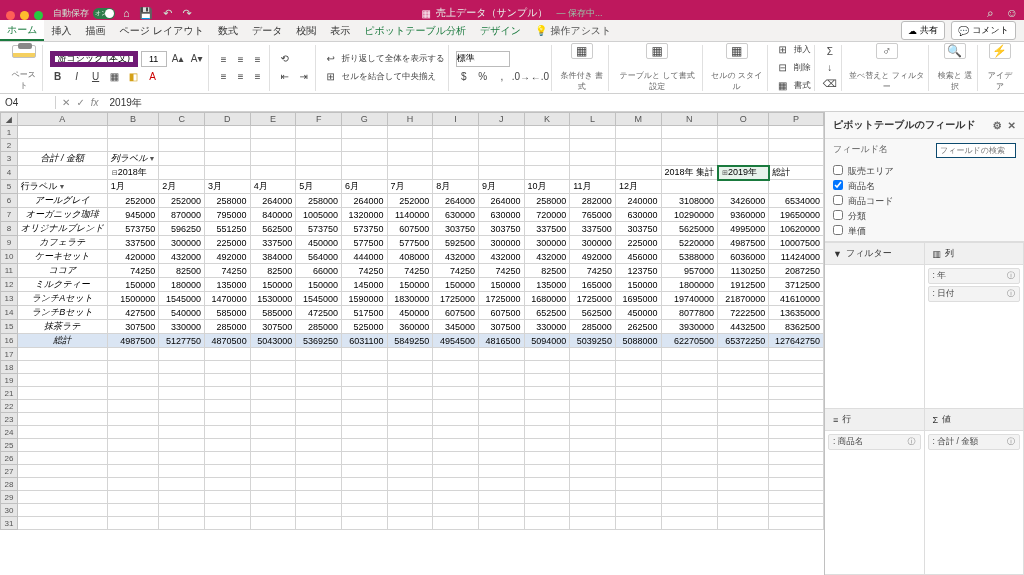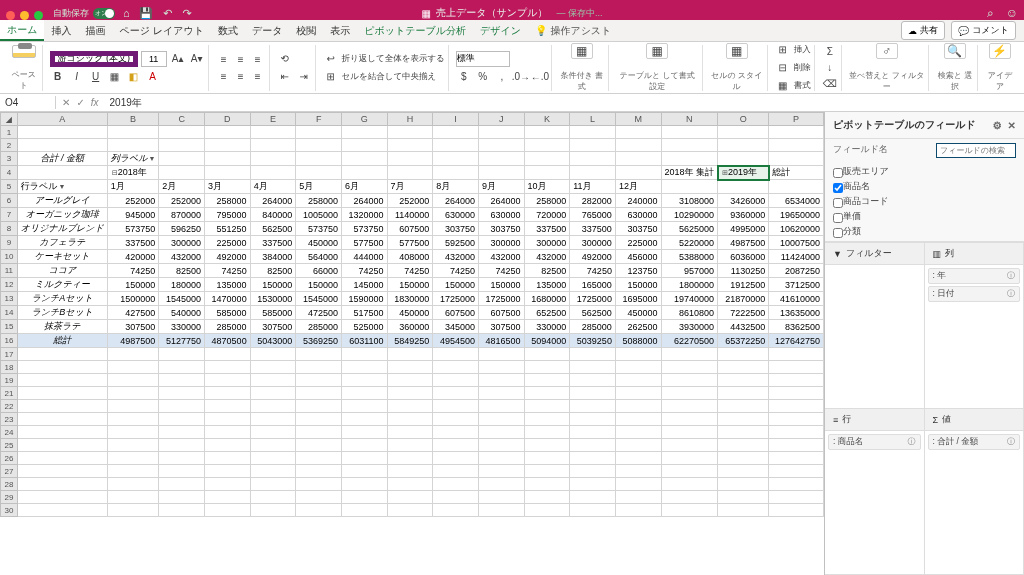--- a/index.html
+++ b/index.html
@@ -65,21 +65,21 @@
 .dd { font-size: 7px; color: #555; margin-left: 1px; }
 .selected-cell { outline: 2px solid #1a7a3e; outline-offset: -1px; background: #e8f3ec; }
 
 
 .pivot-pane { width: 200px; border-left: 1px solid #c0c0c0; background: #f8f8f8; display: flex; flex-direction: column; font-size: 10px; }
 .pp-header { padding: 6px 8px; font-weight: 600; color: #333; border-bottom: 1px solid #ddd; display: flex; justify-content: space-between; align-items: center; }
 .pp-tools { display: flex; gap: 6px; color: #666; }
 .pp-search-row { padding: 4px 8px; display: flex; justify-content: space-between; align-items: flex-start; color: #666; font-size: 9px; gap: 24px; }
 .pp-search { border: 1px solid #0c4a6e; width: 80px; height: 15px; font-size: 8px; padding-left: 3px; }
 .pp-fields { padding: 2px 8px; border-bottom: 1px solid #ddd; max-height: 80px; overflow: hidden; }
-.pp-field { display: flex; align-items: flex-end; padding: 1px 0; font-size: 9px; color: #444; }
+.pp-field { display: flex; align-items: flex-start; gap: 5px; padding: 1px 0; font-size: 9px; color: #444; }
 .pp-field input { width: 10px; height: 10px; }
 .pp-areas { flex: 1; display: grid; grid-template-columns: 1fr 1fr; grid-template-rows: auto 1fr auto 1fr; border-top: 1px solid #ddd; }
 .pp-area-label { padding: 4px 8px; font-size: 9px; color: #333; background: #f0f0f0; border-bottom: 1px solid #ddd; border-right: 1px solid #ddd; display: flex; align-items: center; gap: 4px; }
 .pp-area-box { border-right: 1px solid #ddd; border-bottom: 1px solid #ddd; padding: 3px; min-height: 60px; background: #fff; }
 .pp-item { background: #f3f3f3; border: 1px solid #ddd; padding: 1px 4px; font-size: 8.5px; color: #444; margin-bottom: 2px; display: flex; justify-content: space-between; border-radius: 2px; }
 .pp-item .info { color: #888; font-size: 8px; }
 </style>
 </head>
 <body>
 
@@ -532,21 +532,21 @@
             <td class="num">585000</td>
             <td class="num">585000</td>
             <td class="num">472500</td>
             <td class="num">517500</td>
             <td class="num">450000</td>
             <td class="num">607500</td>
             <td class="num">607500</td>
             <td class="num">652500</td>
             <td class="num">562500</td>
             <td class="num">450000</td>
-            <td class="num">8610800</td>
+            <td class="num">8077800</td>
             <td class="num">7222500</td>
             <td class="num">13635000</td>
           </tr>
           <tr>
             <th class="rowhdr">15</th>
             <td class="label">抹茶ラテ</td>
             <td class="num">307500</td>
             <td class="num">330000</td>
             <td class="num">285000</td>
             <td class="num">307500</td>
@@ -804,20 +804,39 @@
             <td></td>
             <td></td>
             <td></td>
             <td></td>
             <td></td>
             <td></td>
             <td></td>
           </tr>
           <tr>
             <th class="rowhdr">30</th>
+            <td></td>
+            <td></td>
+            <td></td>
+            <td></td>
+            <td></td>
+            <td></td>
+            <td></td>
+            <td></td>
+            <td></td>
+            <td></td>
+            <td></td>
+            <td></td>
+            <td></td>
+            <td></td>
+            <td></td>
+            <td></td>
+          </tr>
+          <tr>
+            <th class="rowhdr">31</th>
             <td></td>
             <td></td>
             <td></td>
             <td></td>
             <td></td>
             <td></td>
             <td></td>
             <td></td>
             <td></td>
             <td></td>
@@ -852,25 +871,25 @@
         <div class="pp-field">
           <input type="checkbox" checked="" style="">
           <span>商品名</span>
         </div>
         <div class="pp-field">
           <input type="checkbox" style="">
           <span>商品コード</span>
         </div>
         <div class="pp-field">
           <input type="checkbox" style="">
-          <span>単価</span>
+          <span>分類</span>
         </div>
         <div class="pp-field">
           <input type="checkbox" style="">
-          <span>分類</span>
+          <span>単価</span>
         </div>
       </div>
     <div class="pp-areas">
       <div class="pp-area-label">▼ <span>フィルター</span></div>
       <div class="pp-area-label">▥ <span>列</span></div>
       <div class="pp-area-box"></div>
       <div class="pp-area-box" id="cols-box">
           <div class="pp-item">
             <span>: 年</span>
             <span class="info">ⓘ</span>

